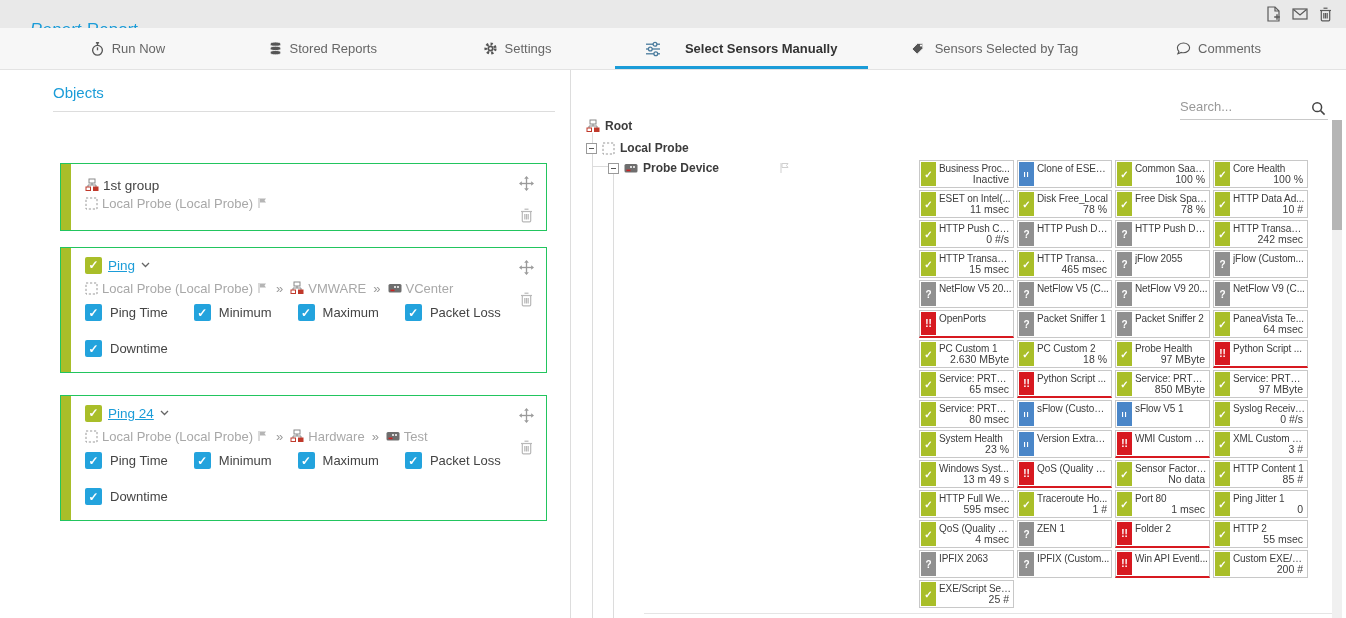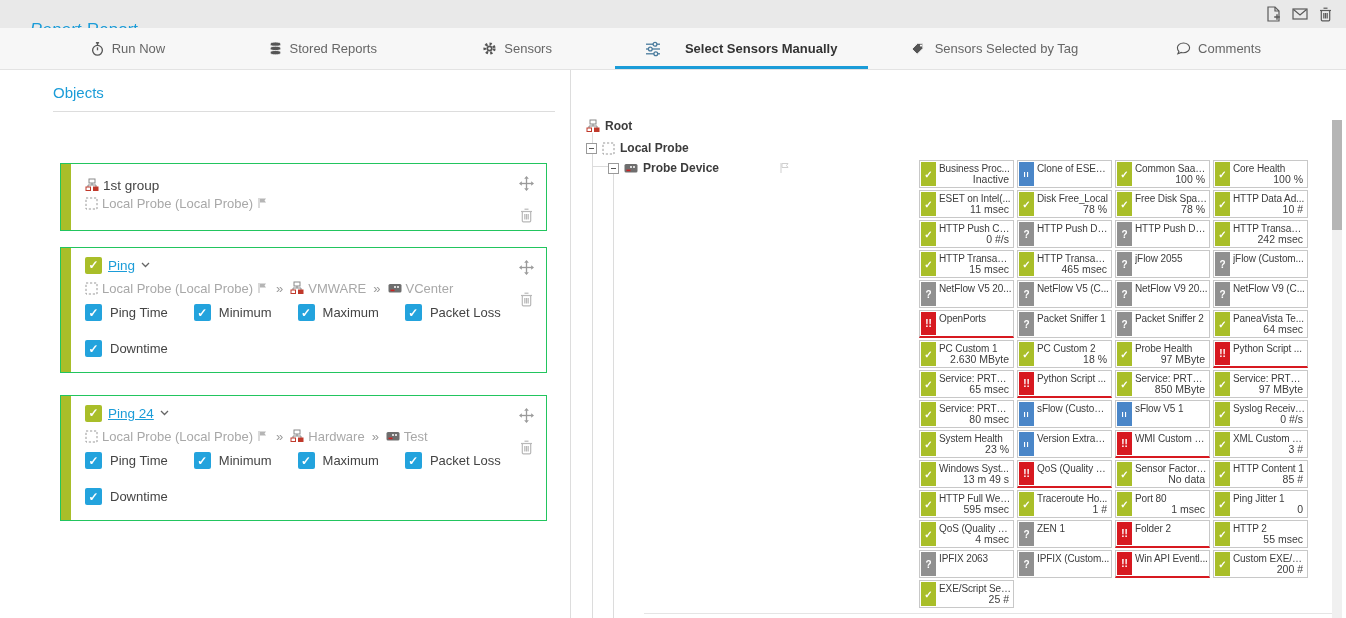--- a/index.html
+++ b/index.html
@@ -143,21 +143,21 @@
           <ellipse cx="8" cy="12.4" rx="5.6" ry="2.3" stroke="#f7f7f7" stroke-width="0.8"></ellipse>
         </svg>
       <span>Stored Reports</span>
     </div>
     <div class="tab g1">
       <svg class="ic" width="15" height="15" viewBox="0 0 16 16">
           <circle cx="8" cy="8" r="5" fill="none" stroke="#555" stroke-width="3" stroke-dasharray="2.3 2.3"></circle>
           <circle cx="8" cy="8" r="3.2" fill="#555"></circle>
           <circle cx="8" cy="8" r="1.4" fill="#f7f7f7"></circle>
         </svg>
-      <span>Sensors</span>
+      <span>Settings</span>
     </div>
     <div class="tab g13 active">
       <svg class="ic" width="16" height="16" viewBox="0 0 16 16" fill="none" stroke="#4a7b9d" stroke-width="1.3">
           <path d="M1 3.2h14"></path>
           <circle cx="10" cy="3.2" r="1.9" fill="#f7f7f7"></circle>
           <path d="M1 8h14"></path>
           <circle cx="5.3" cy="8" r="1.9" fill="#f7f7f7"></circle>
           <path d="M1 12.8h14"></path>
           <circle cx="10.8" cy="12.8" r="1.9" fill="#f7f7f7"></circle>
         </svg>
@@ -414,20 +414,29 @@
             <circle cx="7" cy="4" r="1" fill="#fff"></circle>
             <circle cx="10" cy="4" r="1" fill="#fff"></circle>
           </svg>
         <span>Probe Device</span>
         <svg class="ic" style="margin-left:55px" width="12" height="12" viewBox="0 0 12 12">
             <path d="M2 1v10" stroke="#cfcfcf"></path>
             <path d="M3 1.5h6l-1.5 2L9 5.5H3z" fill="none" stroke="#cfcfcf"></path>
           </svg>
       </div>
 
+      <div class="search-box">
+        <input type="text" placeholder="Search..." style="">
+        <span class="search-ic">
+          <svg class="ic" width="15" height="15" viewBox="0 0 15 15" fill="none" stroke="#444" stroke-width="1.5">
+              <circle cx="6.2" cy="6.2" r="4.4"></circle>
+              <path d="M9.6 9.6l4 4"></path>
+            </svg>
+        </span>
+      </div>
 
       <div class="sensor-grid">
           <div class="tile up">
             <span class="badge up">✓</span>
             <span class="name">Business Proc...</span>
             <span class="value">Inactive</span>
           </div>
           <div class="tile paused">
             <span class="badge paused">II</span>
             <span class="name">Clone of ESET ...</span>

